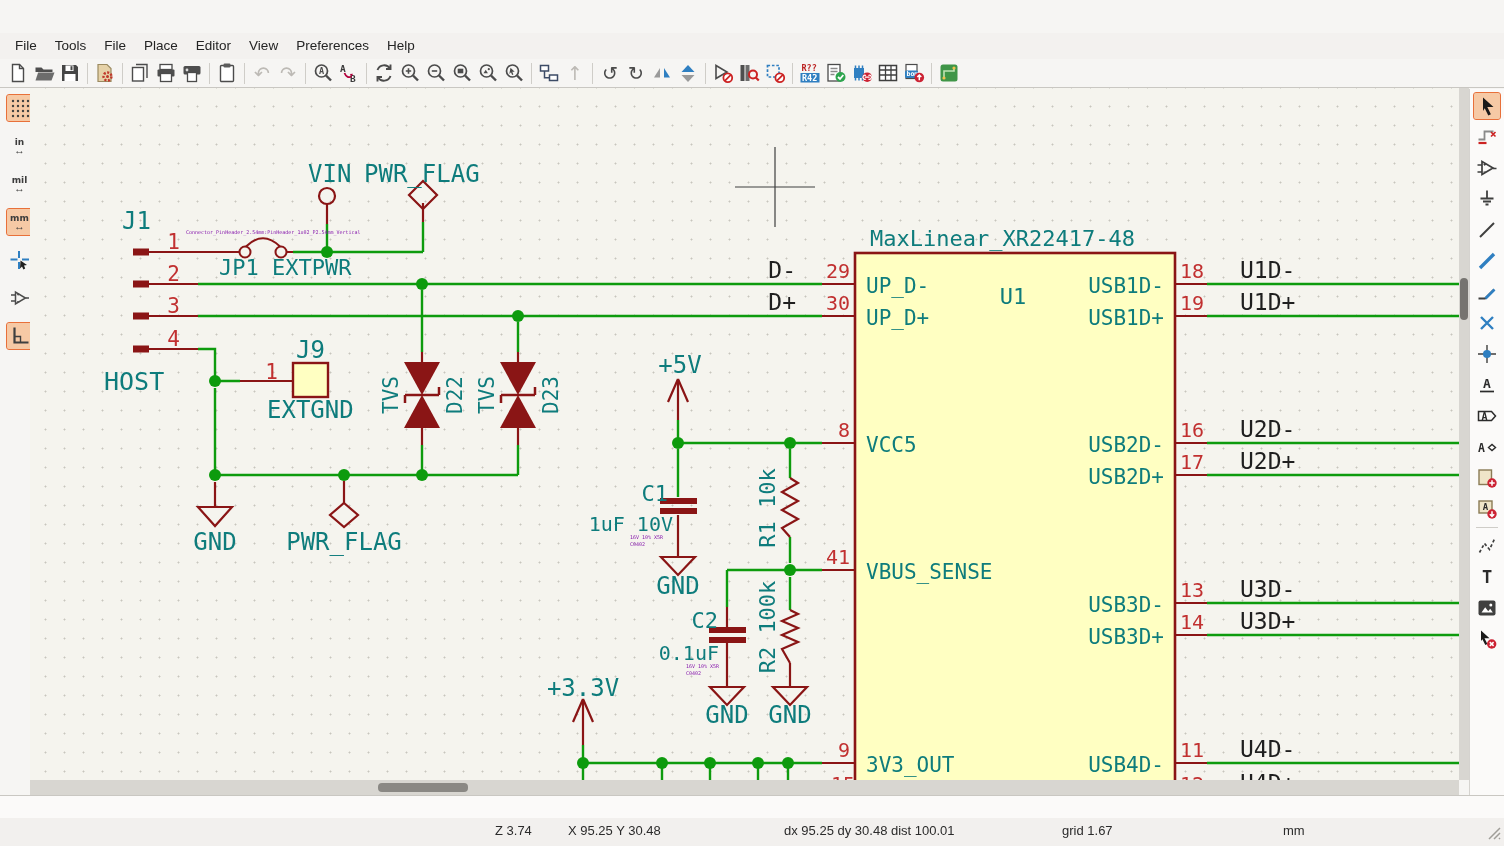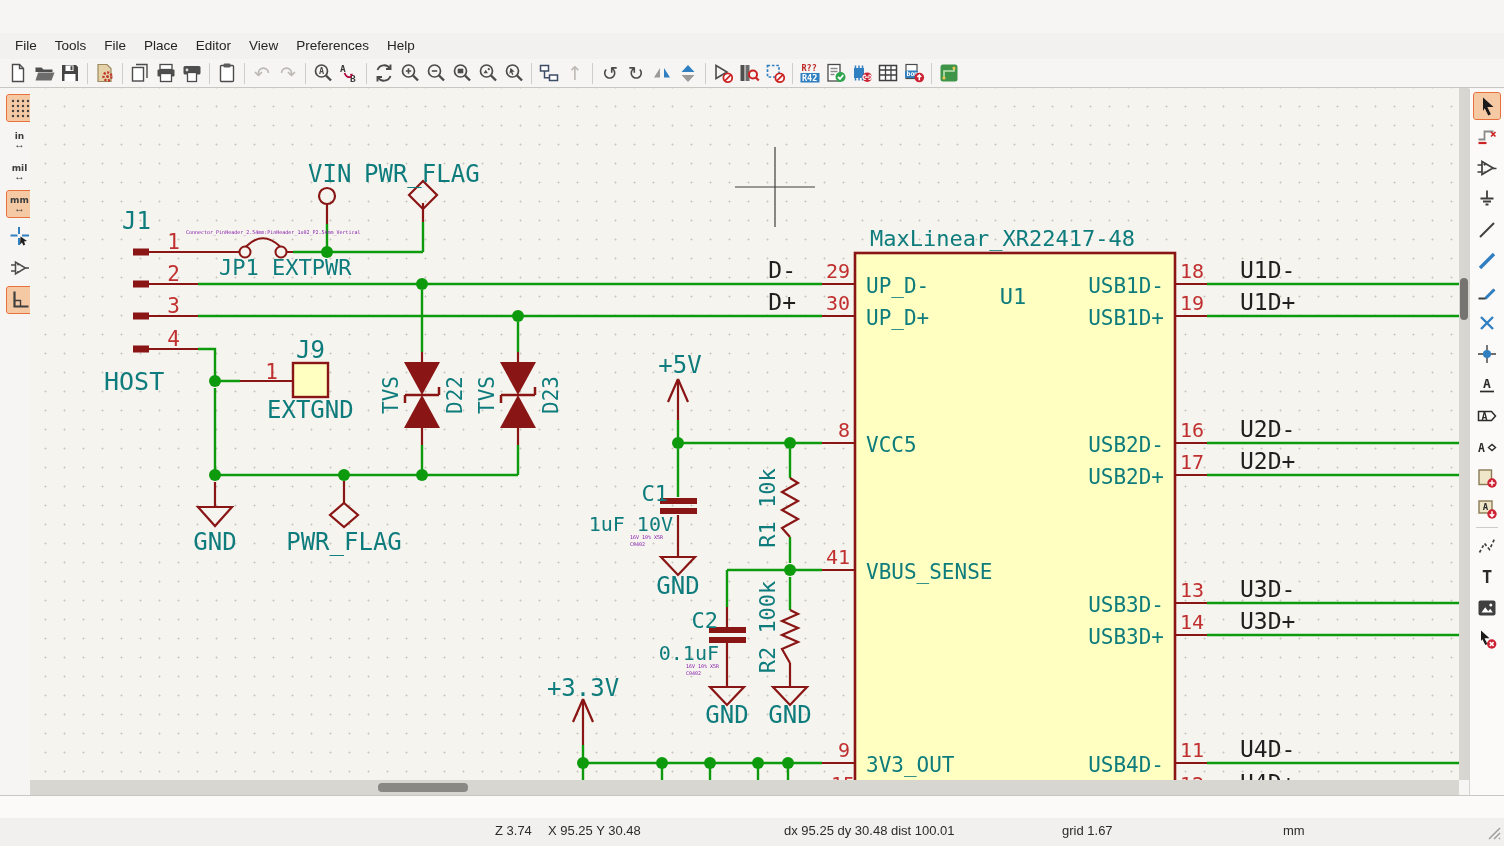--- a/index.html
+++ b/index.html
@@ -26,21 +26,21 @@
   #toolbar{position:absolute;left:0;top:59px;width:1504px;height:29px;background:#f6f5f3;
     border-bottom:1px solid #c9c7c2;display:flex;align-items:center;padding-left:5px;box-sizing:border-box;}
   .ti{width:26px;height:26px;display:flex;align-items:center;justify-content:center;flex:0 0 auto;border-radius:3px;}
   .ti svg{display:block;}
   .tsep{width:1px;height:21px;background:#cfcdc8;margin:0 4px;flex:0 0 auto;}
   .glyph{font-size:19px;color:#4b4b4b;line-height:1;font-family:"DejaVu Sans",sans-serif;}
   .glyph.dis{color:#bdbab5;}
 
   
   #leftbar{position:absolute;left:0;top:89px;width:40px;height:706px;background:#f6f5f3;
-    border-right:1px solid #d5d3cf;display:flex;flex-direction:column;align-items:center;padding-top:6px;box-sizing:border-box;gap:6px;}
+    border-right:1px solid #d5d3cf;display:flex;flex-direction:column;align-items:center;padding-top:6px;box-sizing:border-box;gap:12px;}
   #rightbar{position:absolute;left:1469px;top:89px;width:35px;height:706px;background:#fbfaf9;
     border-left:1px solid #d5d3cf;display:flex;flex-direction:column;align-items:center;padding-top:4px;box-sizing:border-box;gap:5px;}
   .si{width:26px;height:26px;display:flex;align-items:center;justify-content:center;flex:0 0 auto;border-radius:2px;}
   .active{background:#f6c9a5;outline:1.6px solid #e8703a;}
   .unit-lbl{font-size:9px;font-weight:bold;color:#3c3c3c;line-height:8px;text-align:center;
     font-family:"DejaVu Sans",sans-serif;display:block;}
   .unit-arrow{font-size:11px;color:#3c3c3c;line-height:9px;display:block;text-align:center;}
   .sbar-sep{width:22px;height:1px;background:#cfcdc8;flex:0 0 auto;}
 
   
@@ -674,21 +674,21 @@
           <path d="M5 2.5l8.5 7.7h-5l2.9 5.8-2.1 1-2.9-5.8L5 13z" fill="#1a1a1a"></path>
           <circle cx="15.7" cy="16" r="4.7" fill="#cc2233"></circle>
           <path d="M13.8 14.1l3.8 3.8M17.6 14.1l-3.8 3.8" stroke="#fff" stroke-width="1.5"></path>
         </svg>
       </div>
   </div>
 
   <div id="status-top"></div>
   <div id="statusbar">
     <span class="status-field" style="left:495px">Z 3.74</span>
-    <span class="status-field" style="left:548px">X 95.25 Y 30.48</span>
+    <span class="status-field" style="left:568px">X 95.25 Y 30.48</span>
     <span class="status-field" style="left:784px">dx 95.25 dy 30.48 dist 100.01</span>
     <span class="status-field" style="left:1062px">grid 1.67</span>
     <span class="status-field" style="left:1283px">mm</span>
     <svg id="grip" width="16" height="16">
         <path d="M15 4L4 15M15 9l-6 6M15 14l-1 1" stroke="#a09e99" stroke-width="1.5"></path>
       </svg>
   </div>
 
 </div>
 

